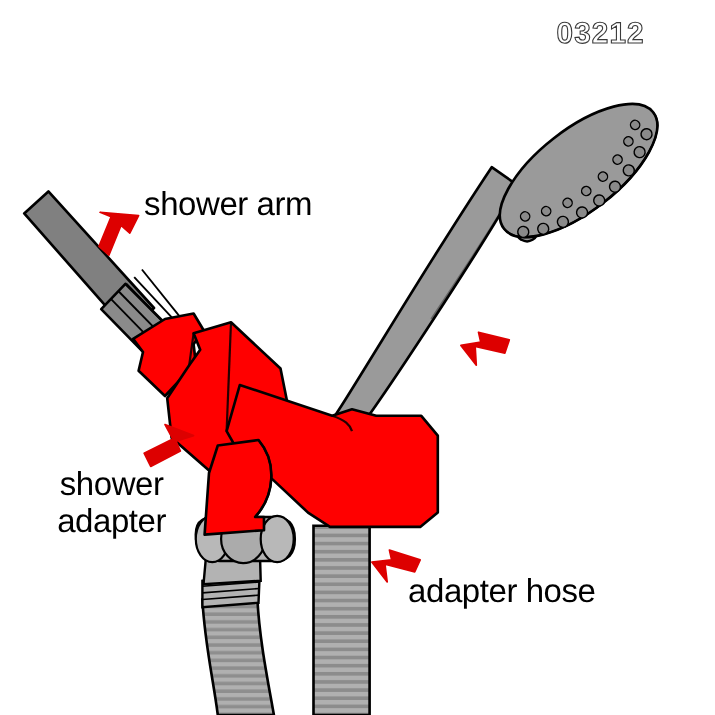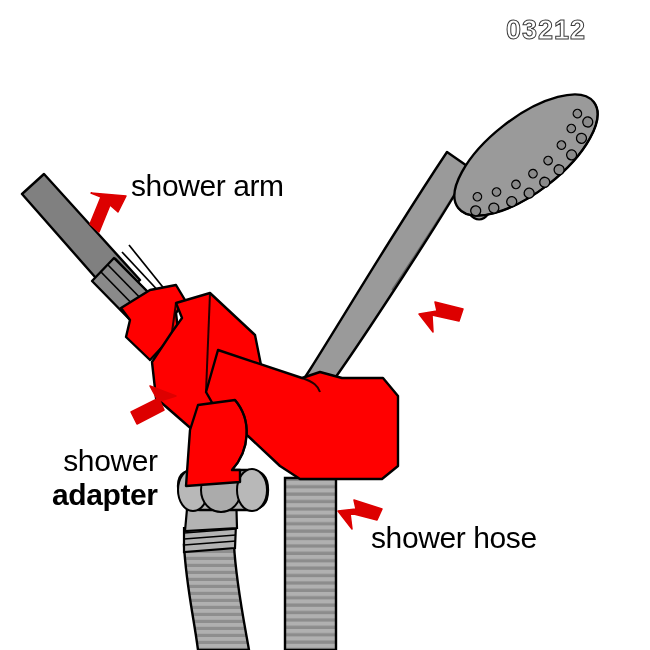--- a/index.html
+++ b/index.html
@@ -33,24 +33,24 @@
     line-height: 34px;
     font-weight: 400;
     white-space: pre;
     letter-spacing: -0.4px;
     text-align: center;
   }
   #label-shower-arm { left: 131px; top: 169px; }
   #label-hand-shower { left: 424px; top: 342px; }
   #label-shower-adapter {
     left: 52px;
-    top: 444px;
-    text-align: right;
-  }
-  #label-shower-adapter .l2 { display: block; font-weight: bold; }
+    top: 424px;
+    text-align: center;
+  }
+  #label-shower-adapter .l2 { display: block; }
   #label-shower-hose { left: 371px; top: 521px; }
 
   #code-stamp {
     position: absolute;
     left: 506px;
     top: 17px;
     font-family: "Liberation Sans", sans-serif;
     font-size: 27px;
     line-height: 27px;
     letter-spacing: 1px;
@@ -262,17 +262,17 @@
                L 350,513
                L 352,529 Z" fill="#dd0000" stroke="#dd0000" stroke-width="1.5" stroke-linejoin="round"></path>
     </g>
   </svg>
 
   <div class="label-text" id="label-shower-arm">shower arm</div>
 
 
   <div class="label-text" id="label-shower-adapter"><span class="l1">shower</span><span class="l2">adapter</span></div>
 
-  <div class="label-text" id="label-shower-hose">shower hose</div>
+  <div class="label-text" id="label-shower-hose">adapter hose</div>
 
   <div id="code-stamp">03212</div>
 
 </div>
 
 </body></html>

